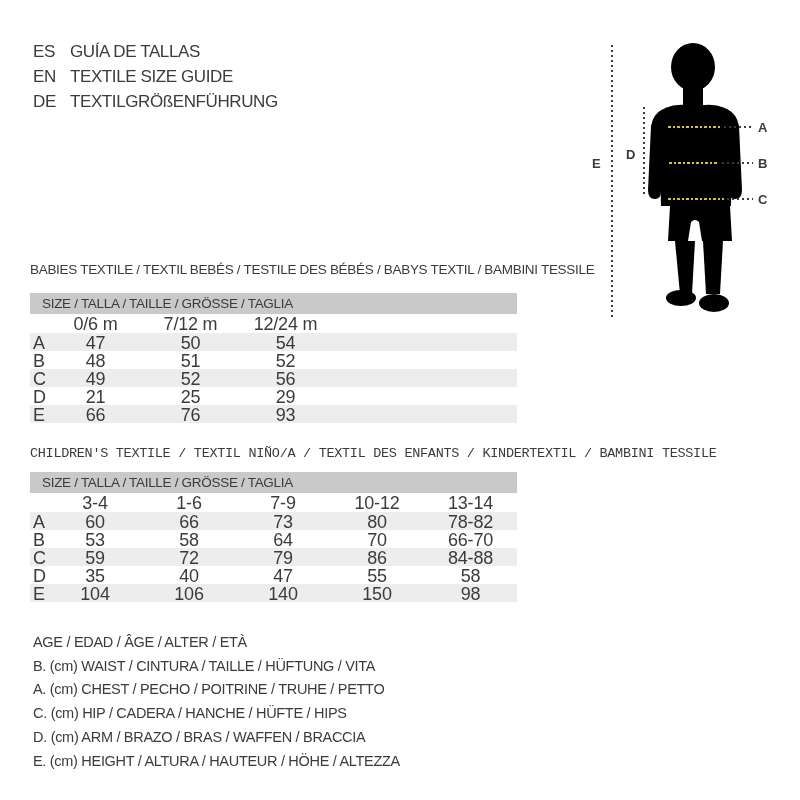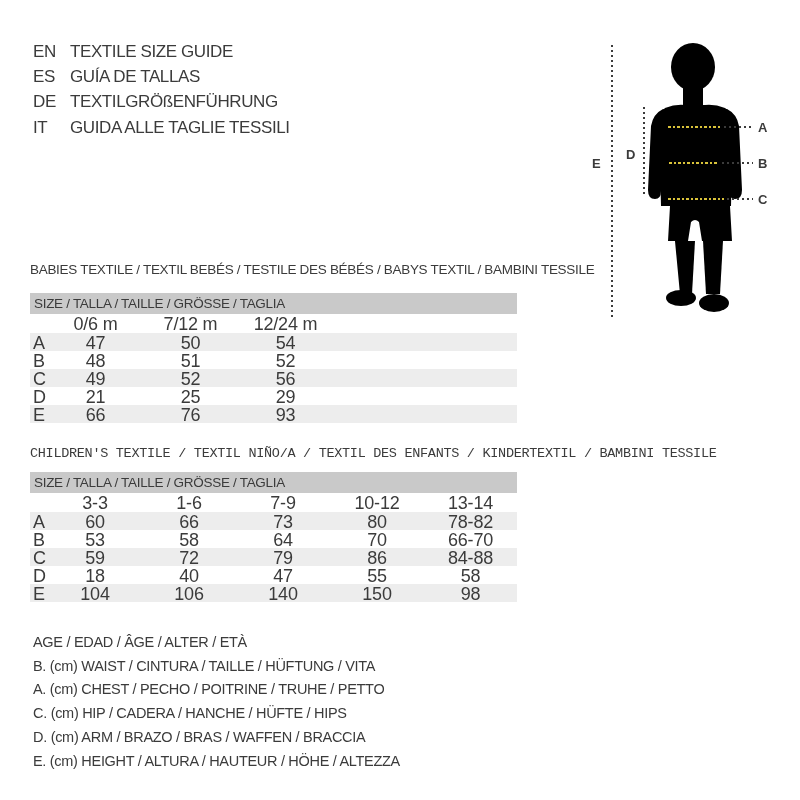--- a/index.html
+++ b/index.html
@@ -15,53 +15,49 @@
   
   .fig-svg { position:absolute; left:645px; top:42px; }
   .dot-h { position:absolute; height:2px; }
   .dot-h.on-body { background-image:repeating-linear-gradient(90deg,#d9c23a 0 2.5px,transparent 2.5px 4.5px); }
   .dot-h.off-body { background-image:repeating-linear-gradient(90deg,#3b3b3b 0 2px,transparent 2px 5px); }
   .dot-v { position:absolute; width:2px; background-image:repeating-linear-gradient(180deg,#3b3b3b 0 2px,transparent 2px 5px); }
   .m-label { position:absolute; font-size:13px; font-weight:bold; letter-spacing:0; }
   
   .section-heading { position:absolute; left:30px; font-size:13.5px; letter-spacing:-0.3px; white-space:nowrap; }
   .size-table { position:absolute; left:30px; width:487px; }
-  .size-bar { height:21px; line-height:21px; background:#c9c9c9; padding-left:4px; font-size:13.5px; letter-spacing:-0.3px; box-sizing:border-box; }
+  .size-bar { height:21px; line-height:21px; background:#c9c9c9; padding-left:12px; font-size:13.5px; letter-spacing:-0.3px; box-sizing:border-box; }
   .t-row { display:grid; align-items:center; height:18px; font-size:18px; letter-spacing:-0.2px; }
   .t-row.head { height:19px; }
   .t-row.babies { grid-template-columns:18px 95px 95px 95px 1fr; }
   .t-row.kids   { grid-template-columns:18px 94px 94px 94px 94px 93px; }
   .t-row.shade { background:#ededed; }
   .cell-label { padding-left:3px; }
   .cell-val { text-align:center; }
   
   .legend { position:absolute; left:33px; top:630px; }
   .legend-line { height:23.8px; display:flex; align-items:center; font-size:14.5px; letter-spacing:-0.3px; white-space:nowrap; }
 </style>
 </head>
 <body>
 
 <div class="page">
 
   <div class="lang-list">
     <div class="lang-row">
+      <span class="lang-code">ES</span>
+      <span class="lang-title">GUÍA DE TALLAS</span>
+    </div>
+    <div class="lang-row">
       <span class="lang-code">EN</span>
       <span class="lang-title">TEXTILE SIZE GUIDE</span>
     </div>
     <div class="lang-row">
-      <span class="lang-code">ES</span>
-      <span class="lang-title">GUÍA DE TALLAS</span>
-    </div>
-    <div class="lang-row">
       <span class="lang-code">DE</span>
       <span class="lang-title">TEXTILGRÖßENFÜHRUNG</span>
-    </div>
-    <div class="lang-row">
-      <span class="lang-code">IT</span>
-      <span class="lang-title">GUIDA ALLE TAGLIE TESSILI</span>
     </div>
   </div>
 
   <svg class="fig-svg" width="100" height="275" viewBox="0 0 100 275" aria-hidden="true">
     <g fill="#000000">
       <ellipse cx="48" cy="25" rx="22" ry="24"></ellipse>
       <rect x="38" y="44" width="20" height="22"></rect>
       <path d="M20,66 Q30,62 40,63 L60,63 Q70,62 80,66 Q87,70 88,80 L86,164 L16,164 L14,80 Q15,70 20,66 Z"></path>
       <path d="M18,67 Q8,72 6,84 L3,148 Q3,157 10,157 Q16,157 16,149 L20,100 L24,68 Z"></path>
       <path d="M82,67 Q92,72 94,84 L97,148 Q97,157 90,157 Q84,157 84,149 L80,100 L76,68 Z"></path>
@@ -130,21 +126,21 @@
       <span class="cell-val">93</span>
     </div>
   </div>
 
   <div class="section-heading" style="top:446px;font-family:Liberation Mono, monospace;">CHILDREN'S TEXTILE / TEXTIL NIÑO/A / TEXTIL DES ENFANTS / KINDERTEXTIL / BAMBINI TESSILE</div>
 
   <div class="size-table" style="top:472px;">
     <div class="size-bar">SIZE / TALLA / TAILLE / GRÖSSE / TAGLIA</div>
     <div class="t-row kids head">
       <span class="cell-label"></span>
-      <span class="cell-val">3-3</span>
+      <span class="cell-val">3-4</span>
       <span class="cell-val">1-6</span>
       <span class="cell-val">7-9</span>
       <span class="cell-val">10-12</span>
       <span class="cell-val">13-14</span>
     </div>
     <div class="t-row kids shade">
       <span class="cell-label">A</span>
       <span class="cell-val">60</span>
       <span class="cell-val">66</span>
       <span class="cell-val">73</span>
@@ -162,21 +158,21 @@
     <div class="t-row kids shade">
       <span class="cell-label">C</span>
       <span class="cell-val">59</span>
       <span class="cell-val">72</span>
       <span class="cell-val">79</span>
       <span class="cell-val">86</span>
       <span class="cell-val">84-88</span>
     </div>
     <div class="t-row kids">
       <span class="cell-label">D</span>
-      <span class="cell-val">18</span>
+      <span class="cell-val">35</span>
       <span class="cell-val">40</span>
       <span class="cell-val">47</span>
       <span class="cell-val">55</span>
       <span class="cell-val">58</span>
     </div>
     <div class="t-row kids shade">
       <span class="cell-label">E</span>
       <span class="cell-val">104</span>
       <span class="cell-val">106</span>
       <span class="cell-val">140</span>

